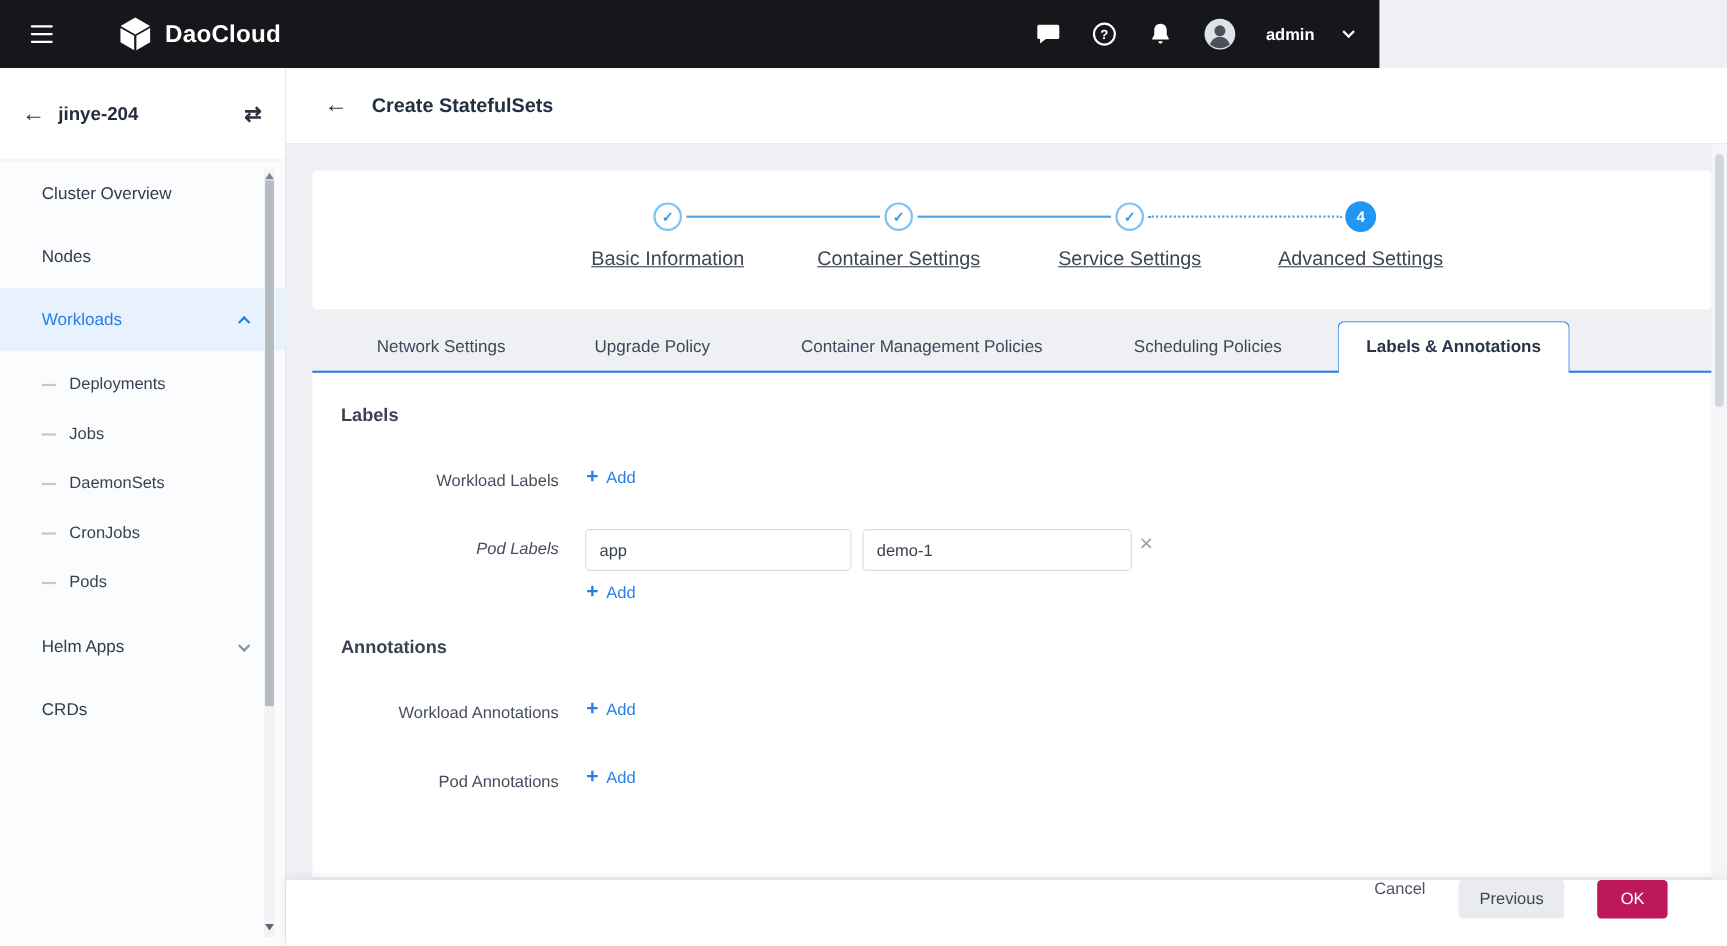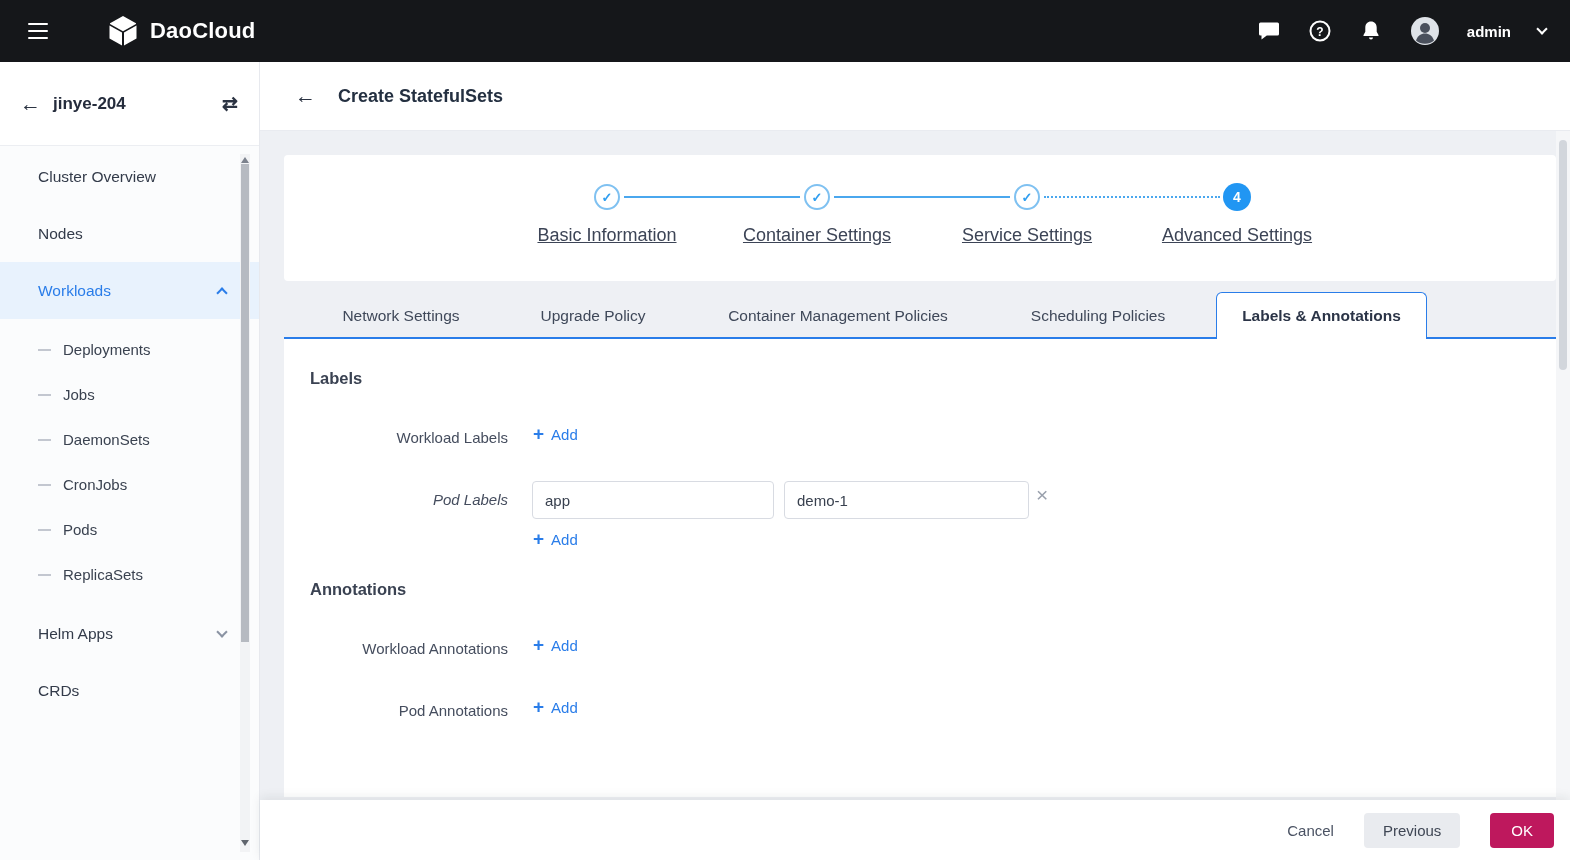--- a/index.html
+++ b/index.html
@@ -3,21 +3,21 @@
 <meta charset="utf-8">
 <style>
   * { box-sizing: border-box; margin: 0; padding: 0; }
   body {
     width: 1570px; height: 860px; position: relative; overflow: hidden;
     font-family: "Liberation Sans", sans-serif; background: #eef0f4; color: #333b4a;
   }
 
   
   .topbar {
-    position: absolute; left: 0; top: 0; width: 1570px; height: 62px;
+    position: absolute; left: 0; top: 0; width: 1254px; height: 62px;
     background: #15171a; display: flex; align-items: center;
   }
   .hamburger { margin-left: 28px; width: 20px; display: flex; flex-direction: column; gap: 5px; cursor: pointer; }
   .hamburger i { display: block; height: 2px; background: #fff; border-radius: 1px; }
   .brand { display: flex; align-items: center; margin-left: 58px; cursor: pointer; }
   .brand-name { color: #fff; font-size: 22px; font-weight: bold; margin-left: 10px; letter-spacing: .2px; }
   .tb-right { margin-left: auto; display: flex; align-items: center; gap: 27px; padding-right: 24px; color: #fff; }
   .tb-icon { display: inline-flex; cursor: pointer; }
   .tb-user { color: #fff; font-size: 15px; font-weight: bold; cursor: pointer; }
   .chev { width: 8px; height: 8px; border-right: 2px solid currentColor; border-bottom: 2px solid currentColor; display: inline-block; }
@@ -91,22 +91,22 @@
     font-size: 15px; color: #454d5e; font-weight: 500; line-height: 19px; }
   .add { position: absolute; left: 249px; display: flex; align-items: center; gap: 7px;
     color: #2a7de9; font-size: 15px; font-weight: 500; cursor: pointer; }
   .add .plus { font-size: 19px; font-weight: bold; line-height: 14px; margin-top: -2px; }
   .tin { position: absolute; height: 38px; border: 1px solid #d8dbe2; border-radius: 4px;
     padding: 0 12px; font-size: 15px; color: #39414f; font-family: inherit; background: #fff; outline: none; }
   .close-x { position: absolute; font-size: 21px; color: #99a0ac; cursor: pointer; line-height: 20px; }
 
   
   .footer { position: absolute; left: 260px; top: 800px; width: 1310px; height: 60px; background: #fff;
-    box-shadow: 0 -3px 10px rgba(31,35,41,.08); display: flex; align-items: center;
-    justify-content: flex-end; gap: 30px; padding-right: 16px; z-index: 3; }
+    box-shadow: 0 -3px 10px rgba(31,35,41,.08); display: flex; 
+    justify-content: flex-end; gap: 30px; padding-right: 54px; z-index: 3; }
   .cancel { color: #4a5263; font-size: 15px; cursor: pointer; }
   .btn-prev { height: 35px; padding: 0 19px; background: #e9ebef; border-radius: 4px;
     color: #3f4654; font-size: 15px; display: flex; align-items: center; cursor: pointer; }
   .btn-ok { height: 35px; padding: 0 21px; background: #be185d; border-radius: 4px;
     color: #fff; font-size: 15px; font-weight: 500; display: flex; align-items: center; cursor: pointer; }
 
   
   .main-track { position: absolute; left: 1556px; top: 131px; width: 14px; height: 729px; background: #f5f6f8; cursor: pointer; }
   .main-thumb { position: absolute; left: 1559px; top: 140px; width: 8px; height: 230px; background: #d2d6dc; border-radius: 4px; cursor: pointer; }
 </style>
@@ -188,24 +188,20 @@
         <span>DaemonSets</span>
       </div>
       <div class="nav-sub">
         <span class="dash"></span>
         <span>CronJobs</span>
       </div>
       <div class="nav-sub">
         <span class="dash"></span>
         <span>Pods</span>
       </div>
-      <div class="nav-sub">
-        <span class="dash"></span>
-        <span>ReplicaSets</span>
-      </div>
     </div>
     <div class="nav-item">
       <span>Helm Apps</span>
       <span class="chev down"></span>
     </div>
     <div class="nav-item">
       <span>CRDs</span>
     </div>
   </div>
   <div class="sb-track"></div>

